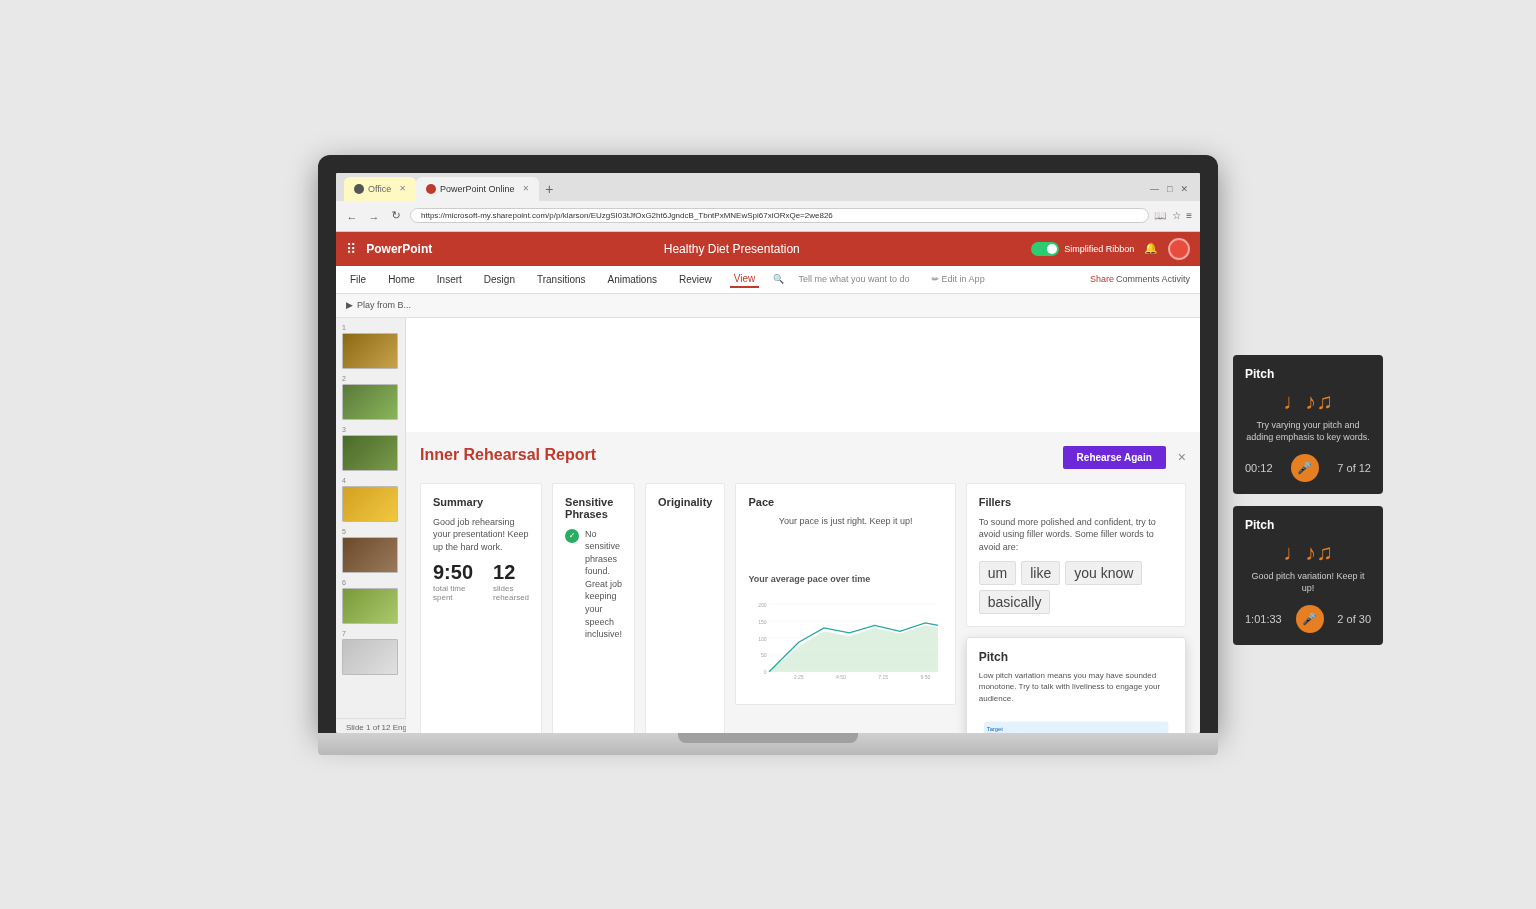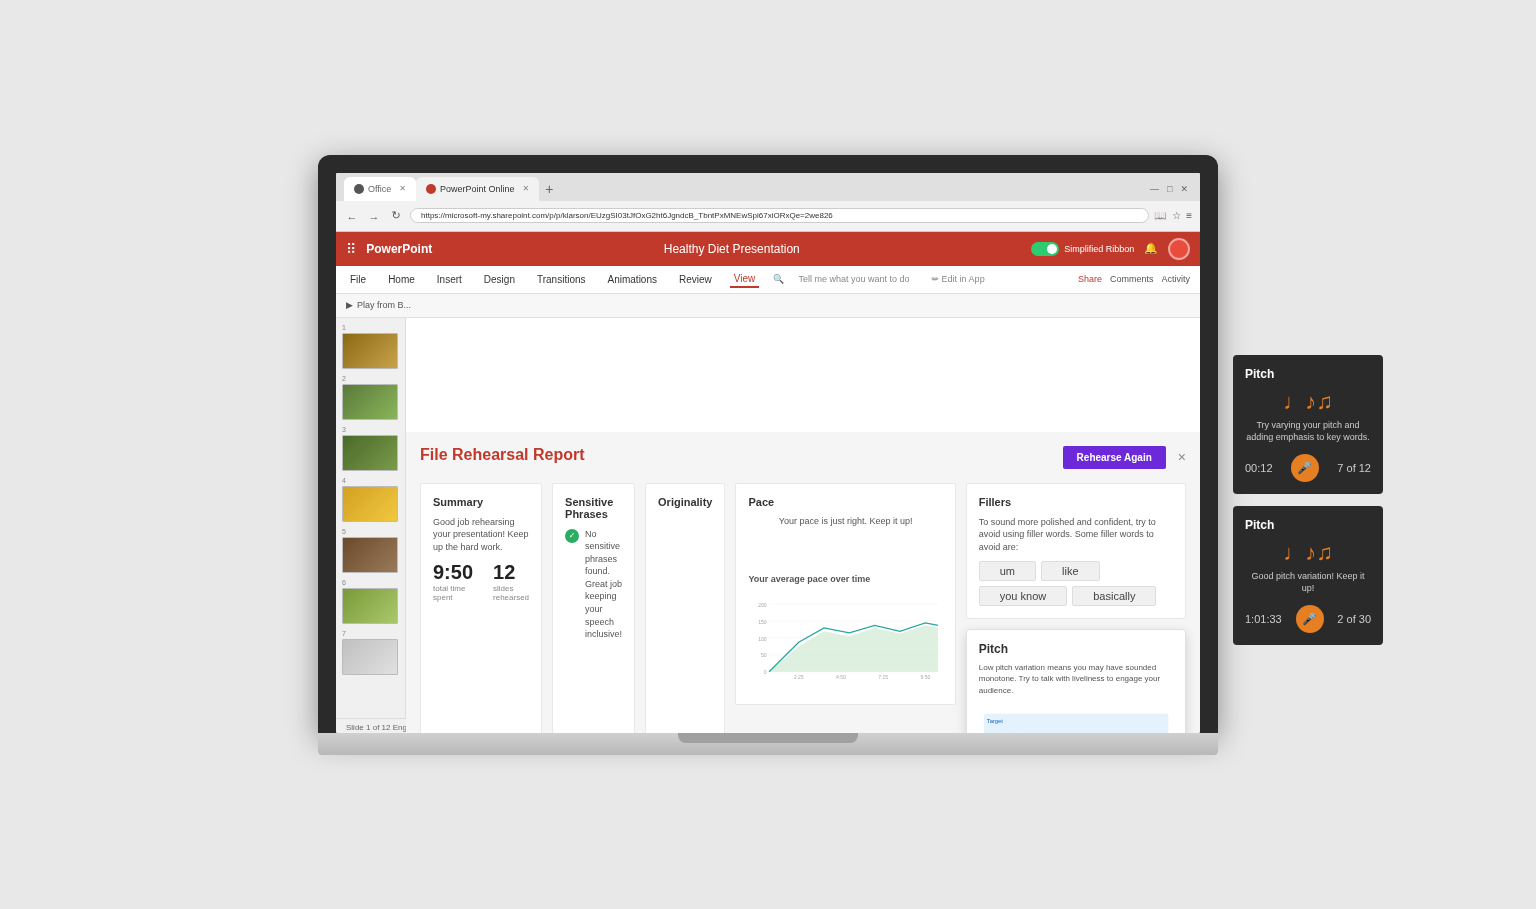--- a/index.html
+++ b/index.html
@@ -65,21 +65,21 @@
       align-items: center;
       background: #f2f2f2;
       border-radius: 6px 6px 0 0;
       padding: 2px 10px;
       font-size: 9px;
       color: #333;
       height: 24px;
       gap: 4px;
     }
     .browser-tab.inactive {
-      background: #ffffff;
+      background: #fef9c3;
       color: #666;
     }
     .tab-favicon {
       width: 10px;
       height: 10px;
       border-radius: 50%;
       background: #c0392b;
     }
     .tab-close {
       font-size: 8px;
@@ -188,21 +188,21 @@
       height: 28px;
       gap: 14px;
       font-size: 10px;
       color: #333;
     }
     .ribbon-tab { cursor: pointer; padding: 2px 4px; }
     .ribbon-tab.active { color: #c0392b; border-bottom: 2px solid #c0392b; }
     .ribbon-actions {
       margin-left: auto;
       display: flex;
-      gap: 8px;
+      gap: 2px;
       align-items: center;
       color: #555;
     }
     .ribbon-share { color: #c0392b; font-size: 9px; }
 
     
     .toolbar {
       background: #f7f7f7;
       border-bottom: 1px solid #e0e0e0;
       display: flex;
@@ -396,22 +396,22 @@
     
     .filler-tags {
       display: flex;
       gap: 5px;
       flex-wrap: wrap;
       margin-top: 8px;
     }
     .filler-tag {
       background: #f0f0f0;
       border: 1px solid #ddd;
-      padding: 3px 20px;
-      font-size: 11px;
+      padding: 3px 8px;
+      font-size: 14px;
       color: #444;
       border-radius: 2px;
     }
 
     
     .pitch-popup {
       background: white;
       border: 1px solid #e0e0e0;
       border-radius: 3px;
       padding: 12px;
@@ -608,21 +608,21 @@
             <div class="slide-img s6"></div>
           </div>
           <div class="slide-thumb">
             <div class="slide-num">7</div>
             <div class="slide-img s7"></div>
           </div>
         </div>
 
         <div class="report-overlay">
           <div class="report-header">
-            <h2 class="report-title">File Rehearsal Report</h2>
+            <h2 class="report-title">Inner Rehearsal Report</h2>
             <div style="display:flex;align-items:center;gap:4px;">
               <button class="rehearse-again-btn">Rehearse Again</button>
               <button class="close-btn">×</button>
             </div>
           </div>
 
           <div class="report-grid">
 
             <div style="display:flex;flex-direction:row;gap:10px;">
 

